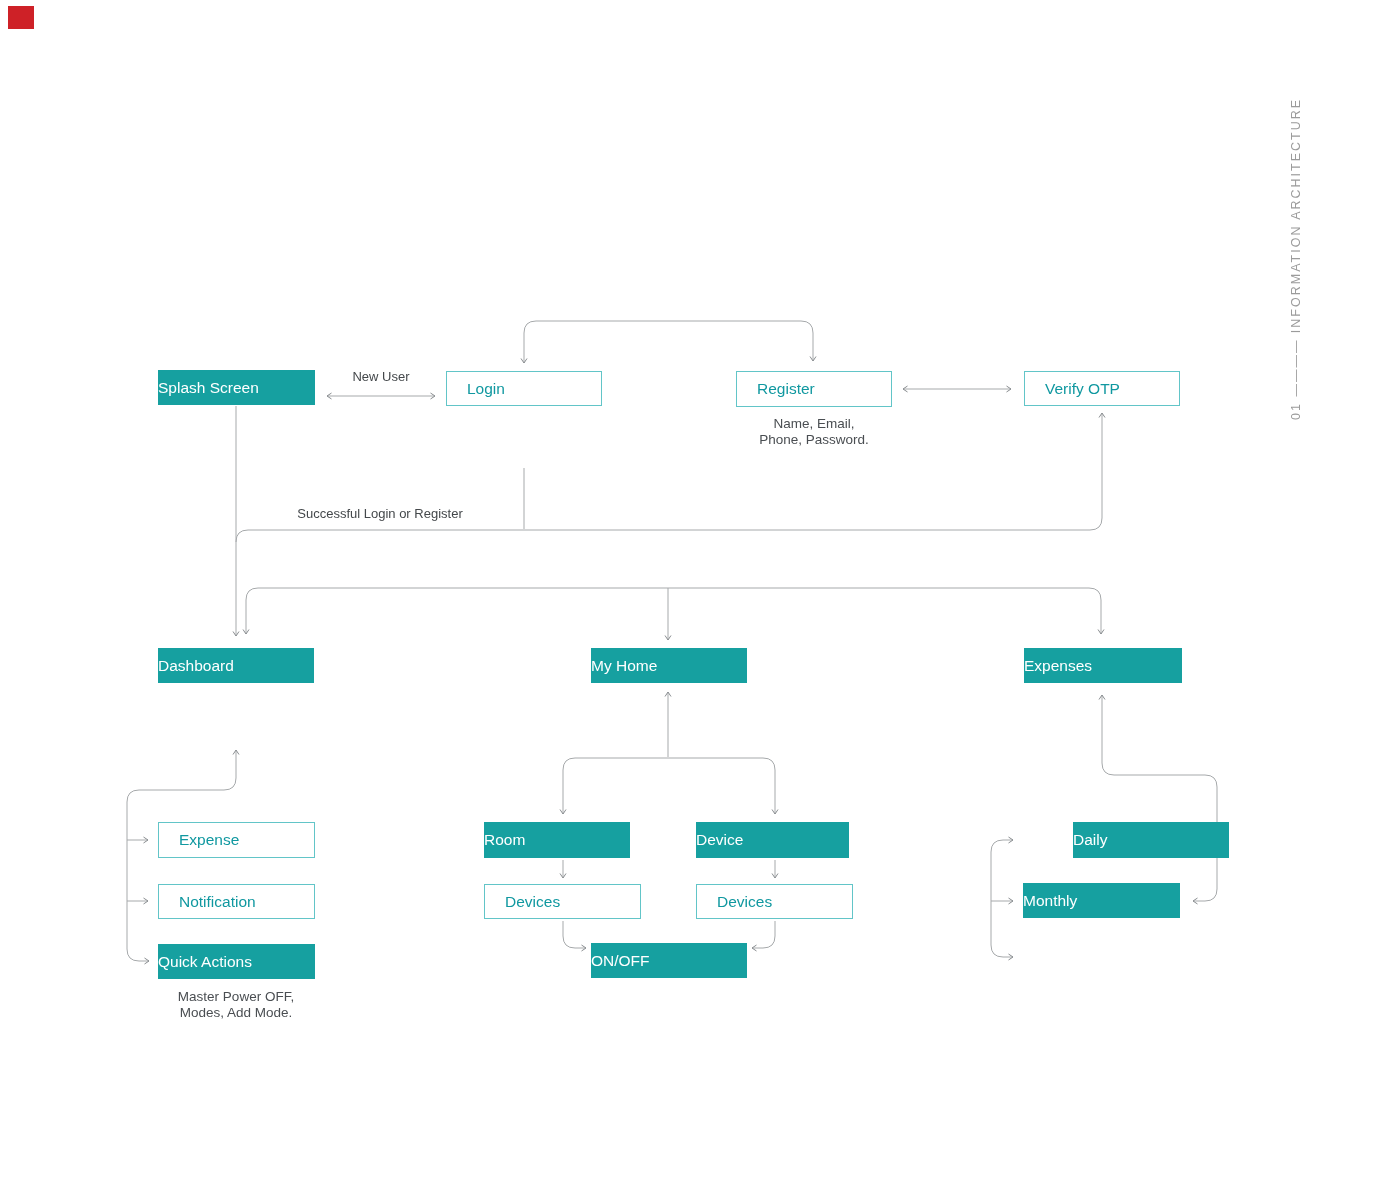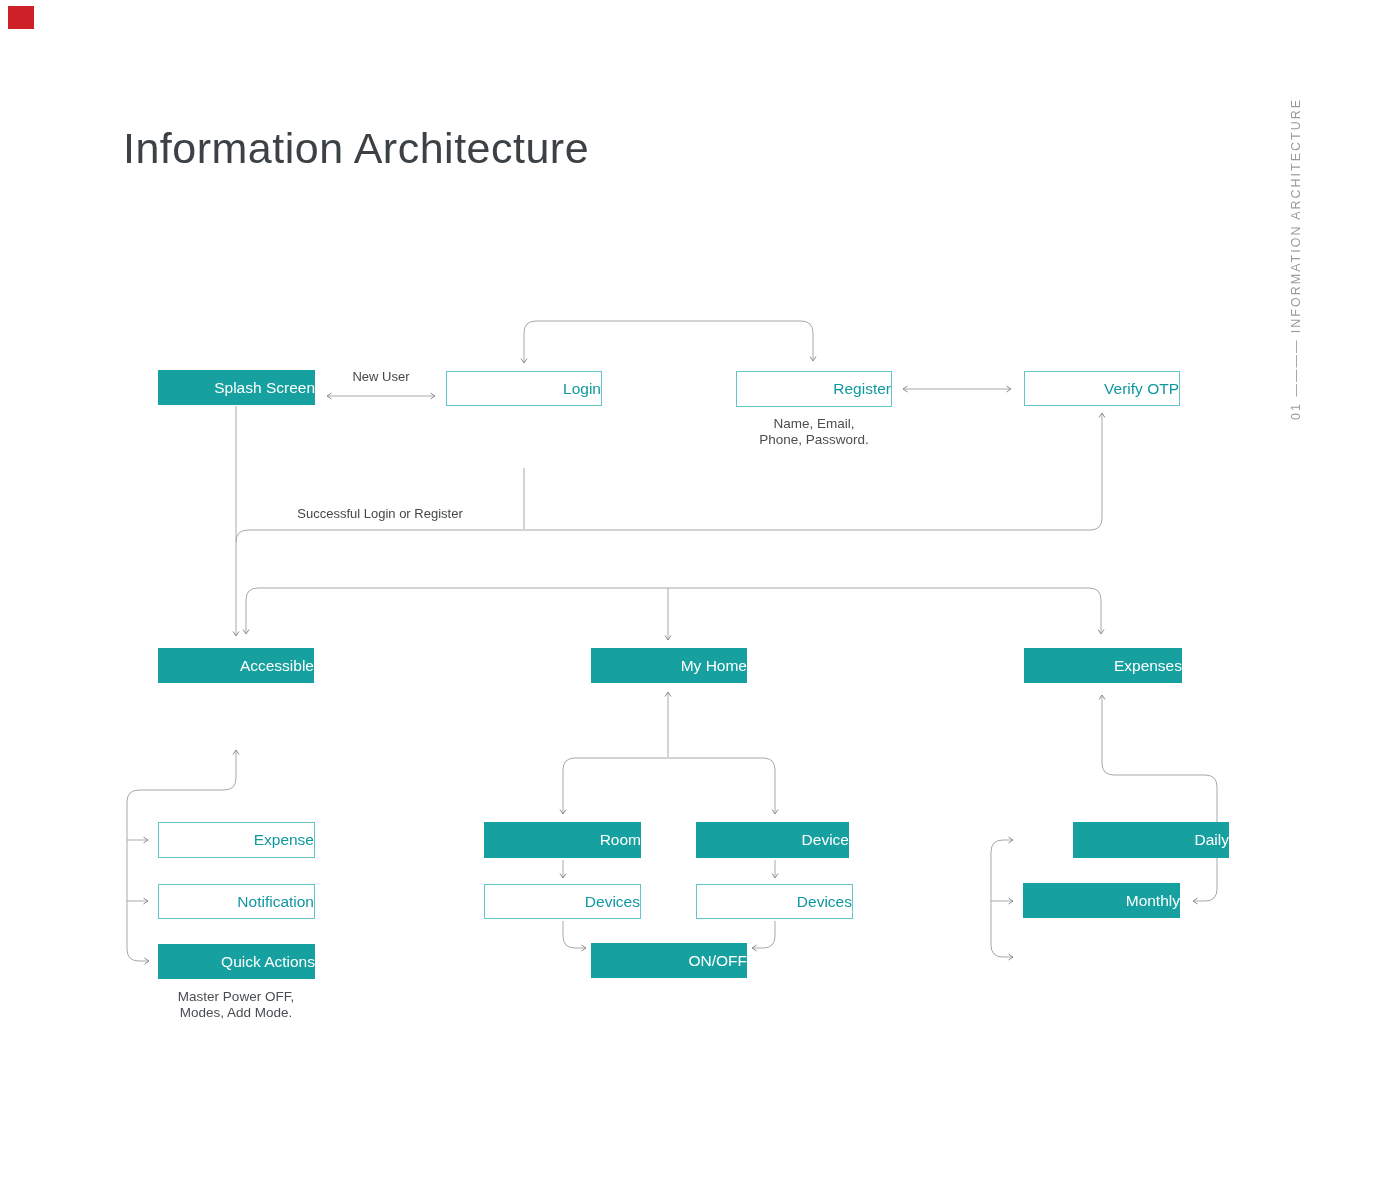--- a/index.html
+++ b/index.html
@@ -19,42 +19,41 @@
     position:absolute;left:8px;top:6px;width:26px;height:23px;
     background:#ce2127;
   }
   .side-label{
     position:absolute;left:1148px;top:261px;width:300px;height:18px;
     transform:rotate(-90deg);
     font-size:12.5px;letter-spacing:2px;color:#9b9b9b;
     text-align:center;white-space:nowrap;
   }
   .box{
-    position:absolute;display:flex;align-items:center;justify-content:flex-end;
+    position:absolute;display:flex;align-items:center;justify-content:flex-start;
     box-sizing:border-box;font-size:15.5px;
   }
   .box.filled{background:#16a0a0;color:#ffffff;}
-  .box.outline{background:#ffffff;border:1.5px solid #62c5c8;color:#1098a0;}
+  .box.outline{background:#ffffff;border:1.5px solid #62c5c8;color:#1098a0;padding-left:20px;}
   .note{
     position:absolute;text-align:center;white-space:pre-line;
     font-size:13.5px;line-height:15.5px;color:#4a4e52;
   }
   .edge-label{
     position:absolute;text-align:center;white-space:nowrap;
     font-size:13px;color:#44484b;
   }
 </style>
 </head>
 <body>
 
 <div id="canvas">
 
   <div class="red-mark"></div>
 
-  <h1 class="page-title" style="margin:0">Information Architecture</h1>
 
   <div class="side-label">01 ———— INFORMATION ARCHITECTURE</div>
 
   <svg id="connector-layer" width="1400" height="1178">
     <defs>
       <marker id="arrow" viewBox="0 0 8 8" refX="6" refY="4" markerWidth="8" markerHeight="8" orient="auto-start-reverse">
         <path d="M1.5,1 L6,4 L1.5,7" fill="none" stroke="#8a8e91" stroke-width="1"></path>
       </marker>
     </defs>
     <g fill="none" stroke="#a6a9ab" stroke-width="1">
@@ -89,40 +88,40 @@
     <span>Login</span>
   </div>
   <div class="box outline" style="left:736px;top:371px;width:156px;height:36px">
     <span>Register</span>
   </div>
   <div class="box outline" style="left:1024px;top:371px;width:156px;height:35px">
     <span>Verify OTP</span>
   </div>
 
   <div class="box filled" style="left:158px;top:648px;width:156px;height:35px">
-    <span>Accessible</span>
+    <span>Dashboard</span>
   </div>
   <div class="box filled" style="left:591px;top:648px;width:156px;height:35px">
     <span>My Home</span>
   </div>
   <div class="box filled" style="left:1024px;top:648px;width:158px;height:35px">
     <span>Expenses</span>
   </div>
 
   <div class="box outline" style="left:158px;top:822px;width:157px;height:36px">
     <span>Expense</span>
   </div>
   <div class="box outline" style="left:158px;top:884px;width:157px;height:35px">
     <span>Notification</span>
   </div>
   <div class="box filled" style="left:158px;top:944px;width:157px;height:35px">
     <span>Quick Actions</span>
   </div>
 
-  <div class="box filled" style="left:484px;top:822px;width:157px;height:36px">
+  <div class="box filled" style="left:484px;top:822px;width:146px;height:36px">
     <span>Room</span>
   </div>
   <div class="box filled" style="left:696px;top:822px;width:153px;height:36px">
     <span>Device</span>
   </div>
   <div class="box outline" style="left:484px;top:884px;width:157px;height:35px">
     <span>Devices</span>
   </div>
   <div class="box outline" style="left:696px;top:884px;width:157px;height:35px">
     <span>Devices</span>

